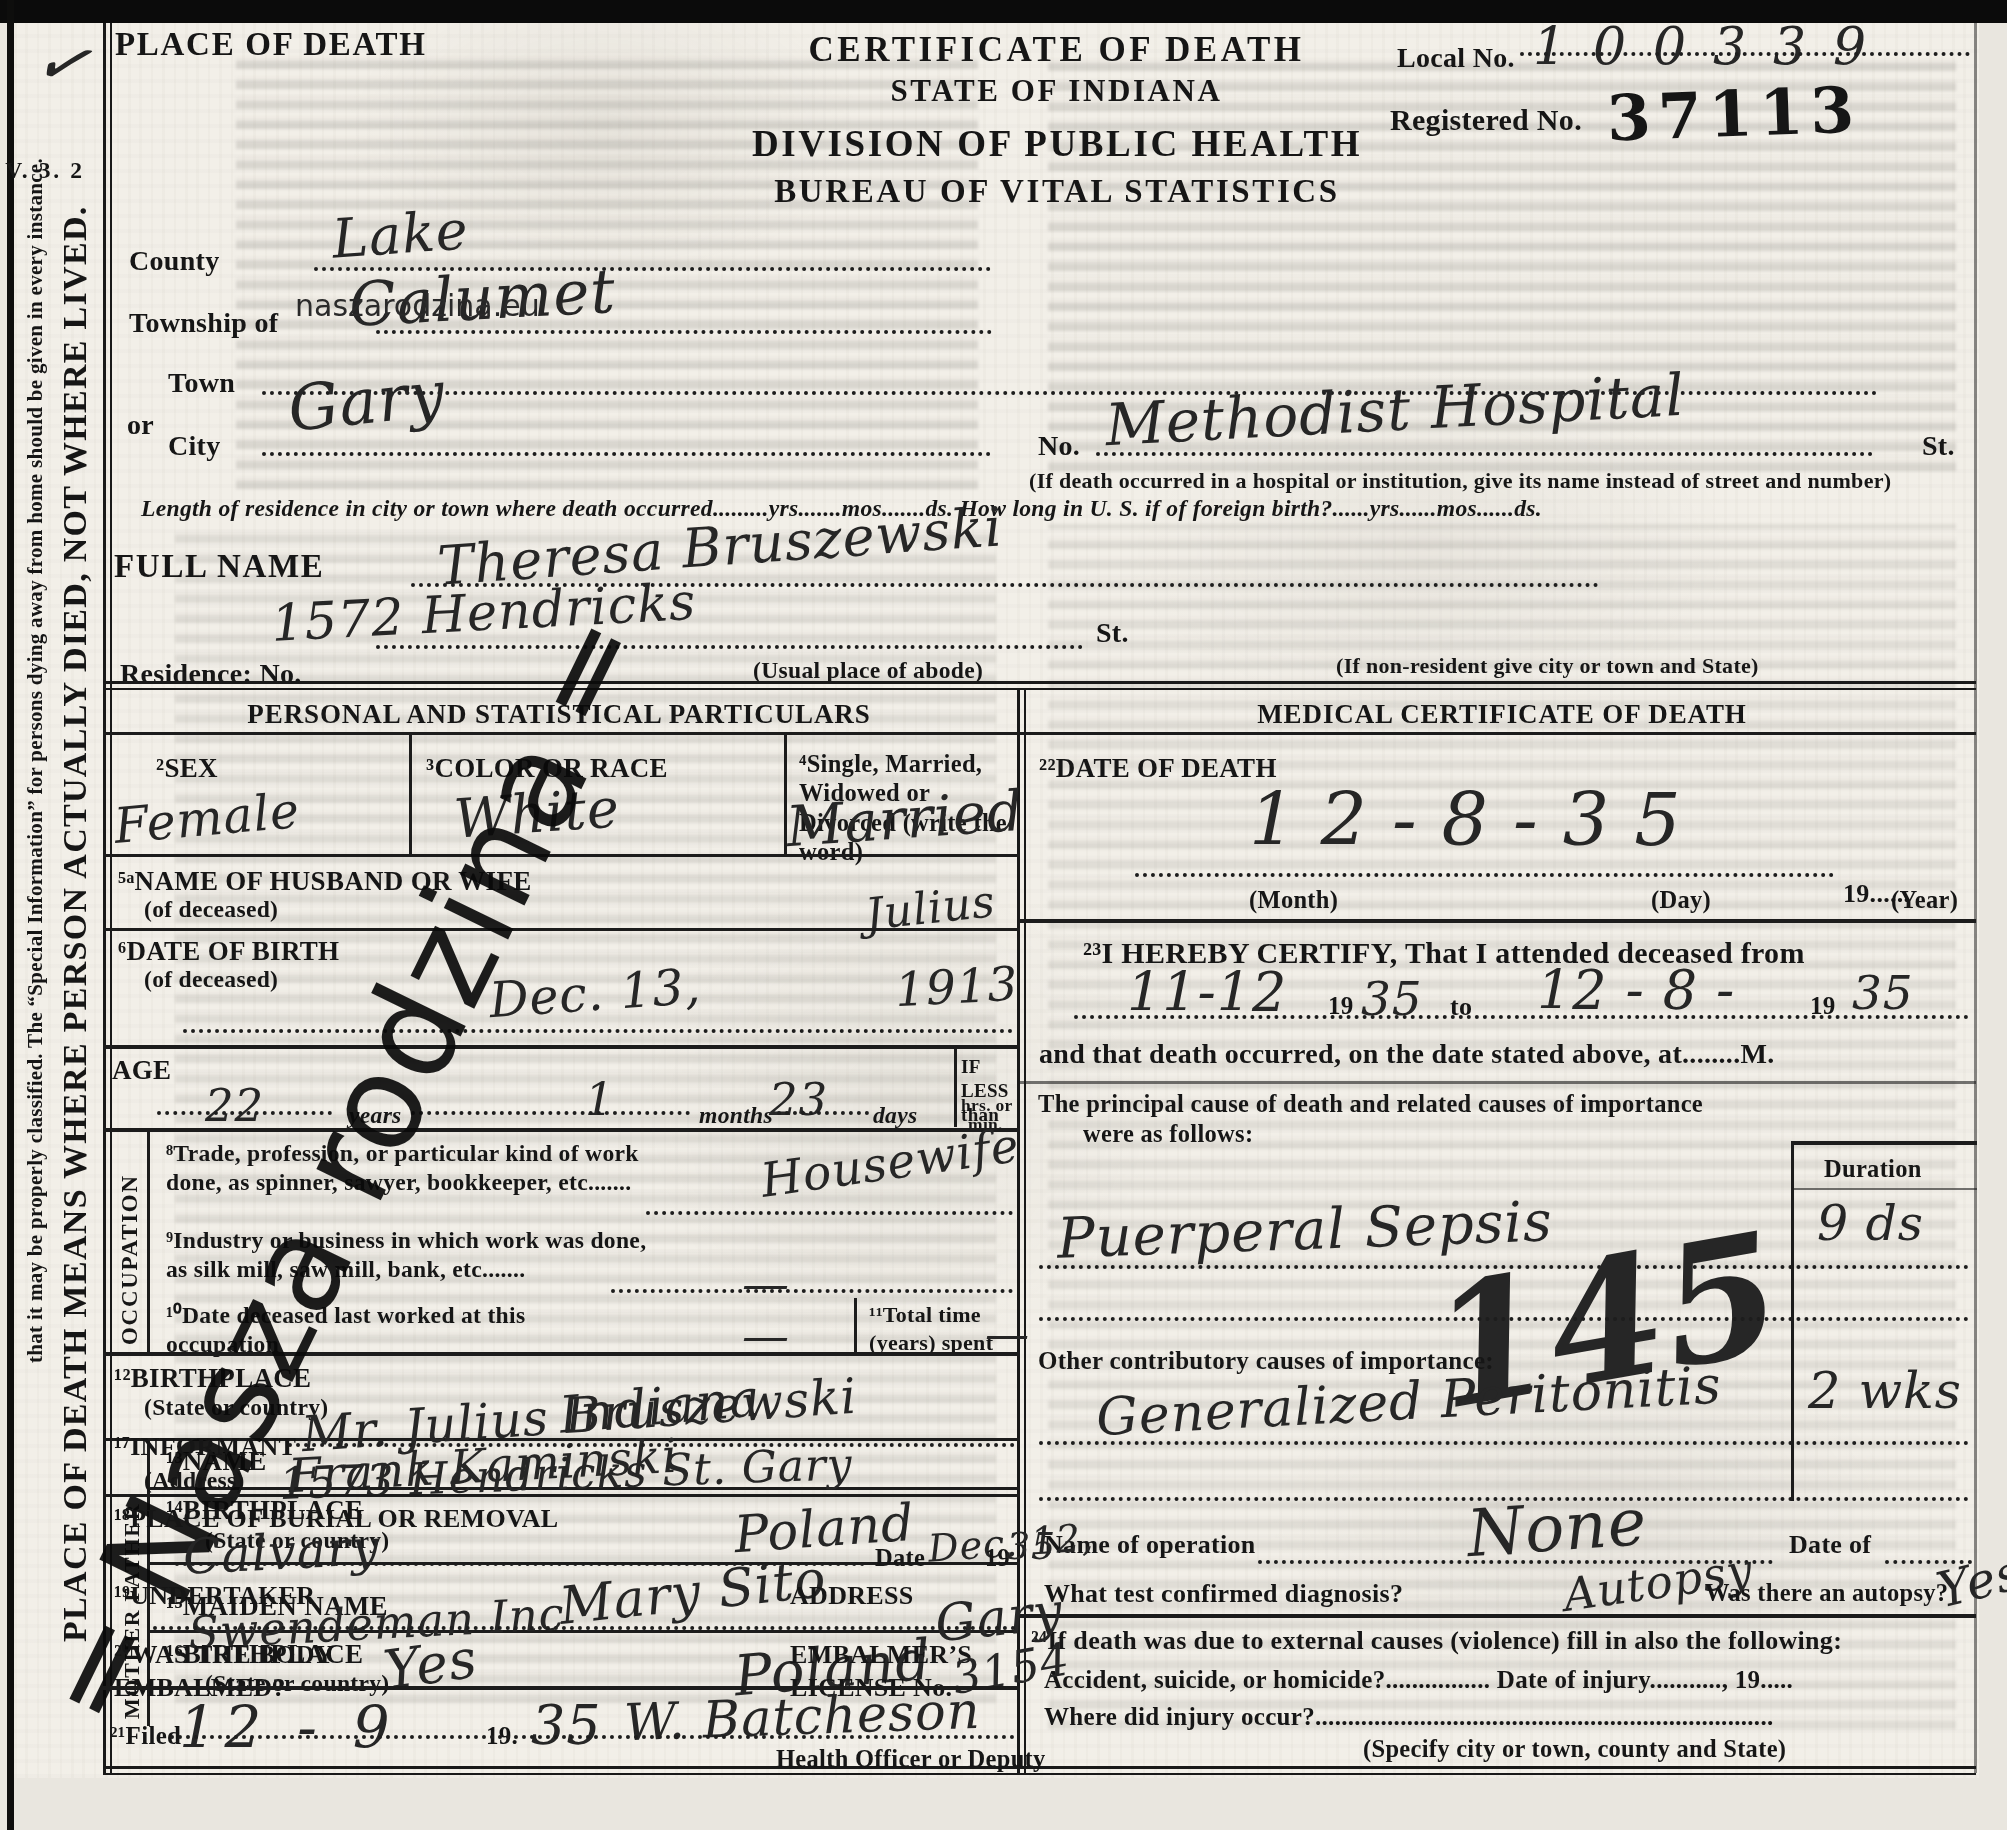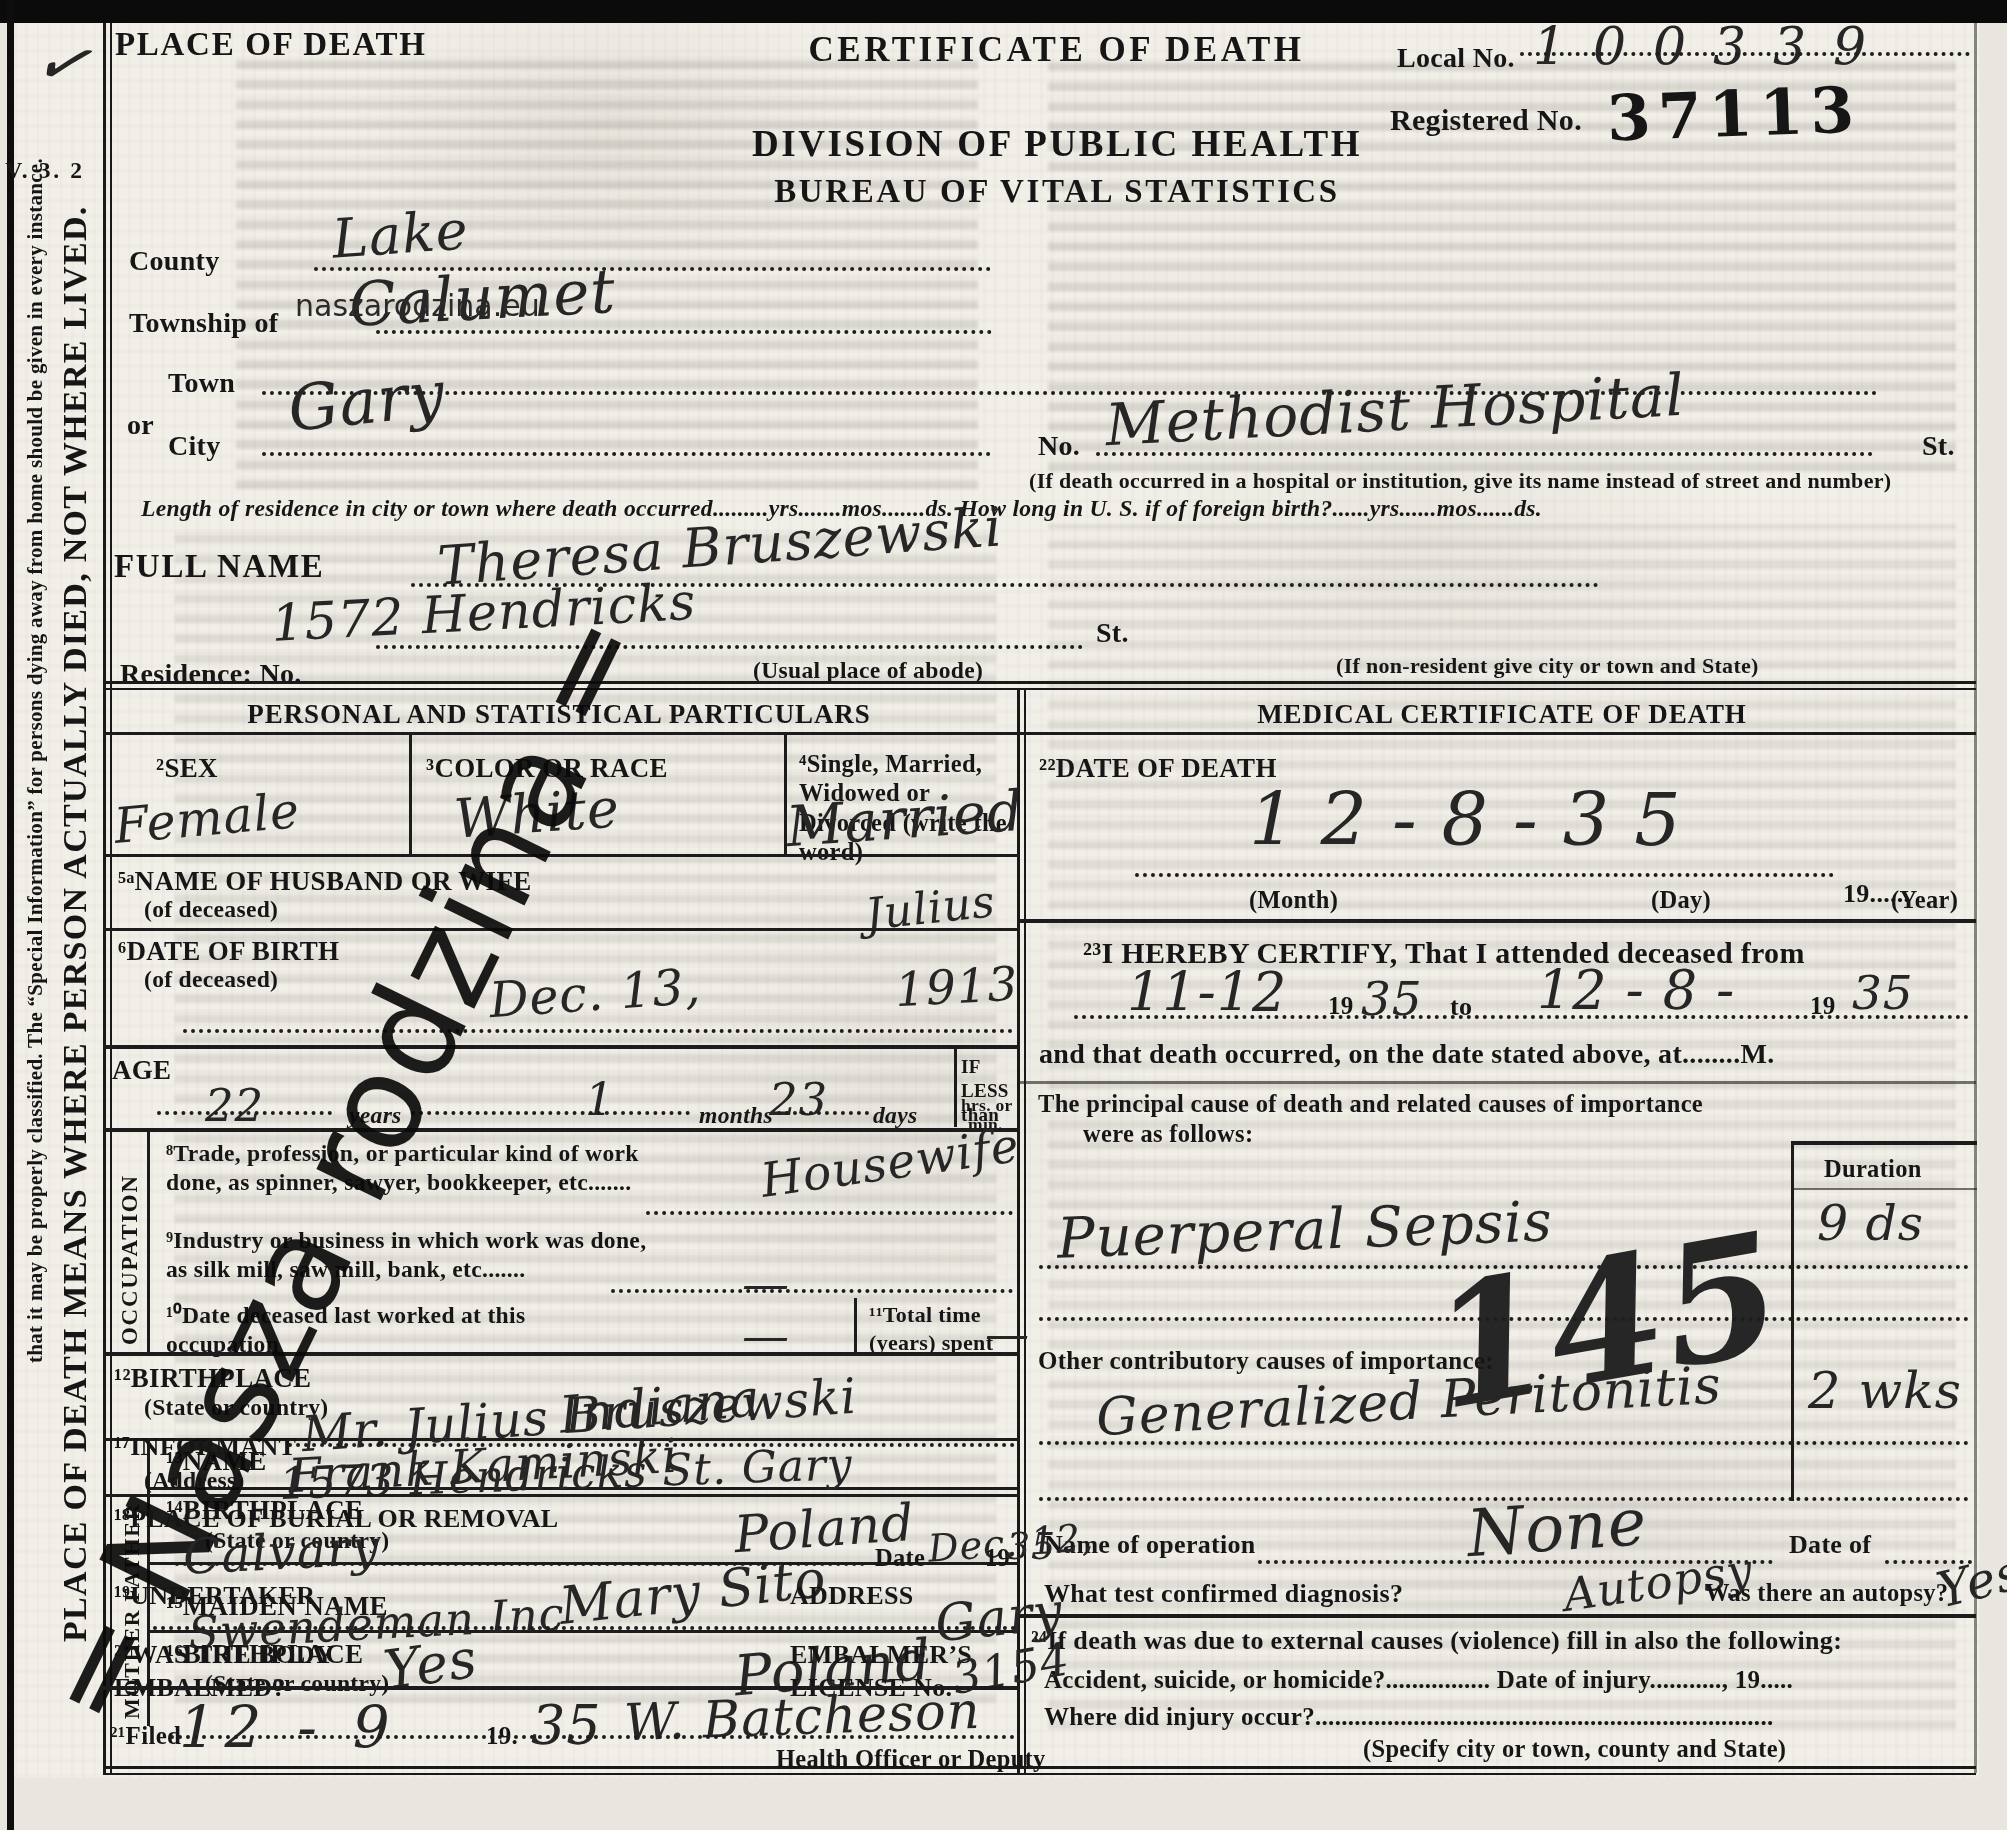--- a/index.html
+++ b/index.html
@@ -47,20 +47,21 @@
   <div class="abs ghost" style="left:175px;top:524px;width:821px;height:1179px;opacity:.8;"></div>
   <div class="abs ghost" style="left:1048px;top:52px;width:908px;height:419px;"></div>
   <div class="abs ghost" style="left:1048px;top:524px;width:908px;height:1205px;opacity:.75;"></div>
 
   <div class="abs lbl" style="left:5.2px;top:157px;font-size:23.6px;letter-spacing:2.6px;">V. 3. 2</div>
   <div class="abs hw" style="left:35px;top:24.5px;font-size:65px;transform:rotate(14deg);">✓</div>
   <div class="abs vert lbl" style="left:23px;top:1363px;font-size:21px;width:1310px;">that it may be properly classified.   The “Special Information” for persons dying away from home should be given in every instance.</div>
   <div class="abs vert lbl" style="left:56px;top:1642px;font-size:34px;width:1590px;letter-spacing:1.3px;">PLACE OF DEATH MEANS WHERE PERSON ACTUALLY DIED, NOT WHERE LIVED.</div>
 
   <div class="abs lbl c" style="left:742px;top:30px;width:629px;font-size:35px;letter-spacing:3.5px;">CERTIFICATE OF DEATH</div>
+  <div class="abs lbl c" style="left:742px;top:73px;width:629px;font-size:31px;letter-spacing:2.6px;">STATE OF INDIANA</div>
   <div class="abs lbl c" style="left:699px;top:122px;width:716px;font-size:37px;letter-spacing:2.6px;">DIVISION OF PUBLIC HEALTH</div>
   <div class="abs lbl c" style="left:699px;top:173px;width:716px;font-size:33px;letter-spacing:2.6px;">BUREAU OF VITAL STATISTICS</div>
 
   <div class="abs lbl" style="left:1397px;top:42px;font-size:28px;">Local No.</div>
   <div class="abs hw" style="left:1533px;top:15.7px;font-size:52px;letter-spacing:5.2px;">1 0 0  3   3 9</div>
   <div class="abs dot" style="left:1520px;top:52px;width:450px;"></div>
   <div class="abs lbl" style="left:1390px;top:103px;font-size:30px;">Registered No.</div>
   <div class="abs lbl" style="left:1607px;top:77px;font-size:63px;letter-spacing:7px;transform:rotate(-2deg);font-family:'DejaVu Serif',serif;">37113</div>
 
   <div class="abs lbl" style="left:115px;top:26px;font-size:33px;letter-spacing:1.7px;">PLACE OF DEATH</div>

